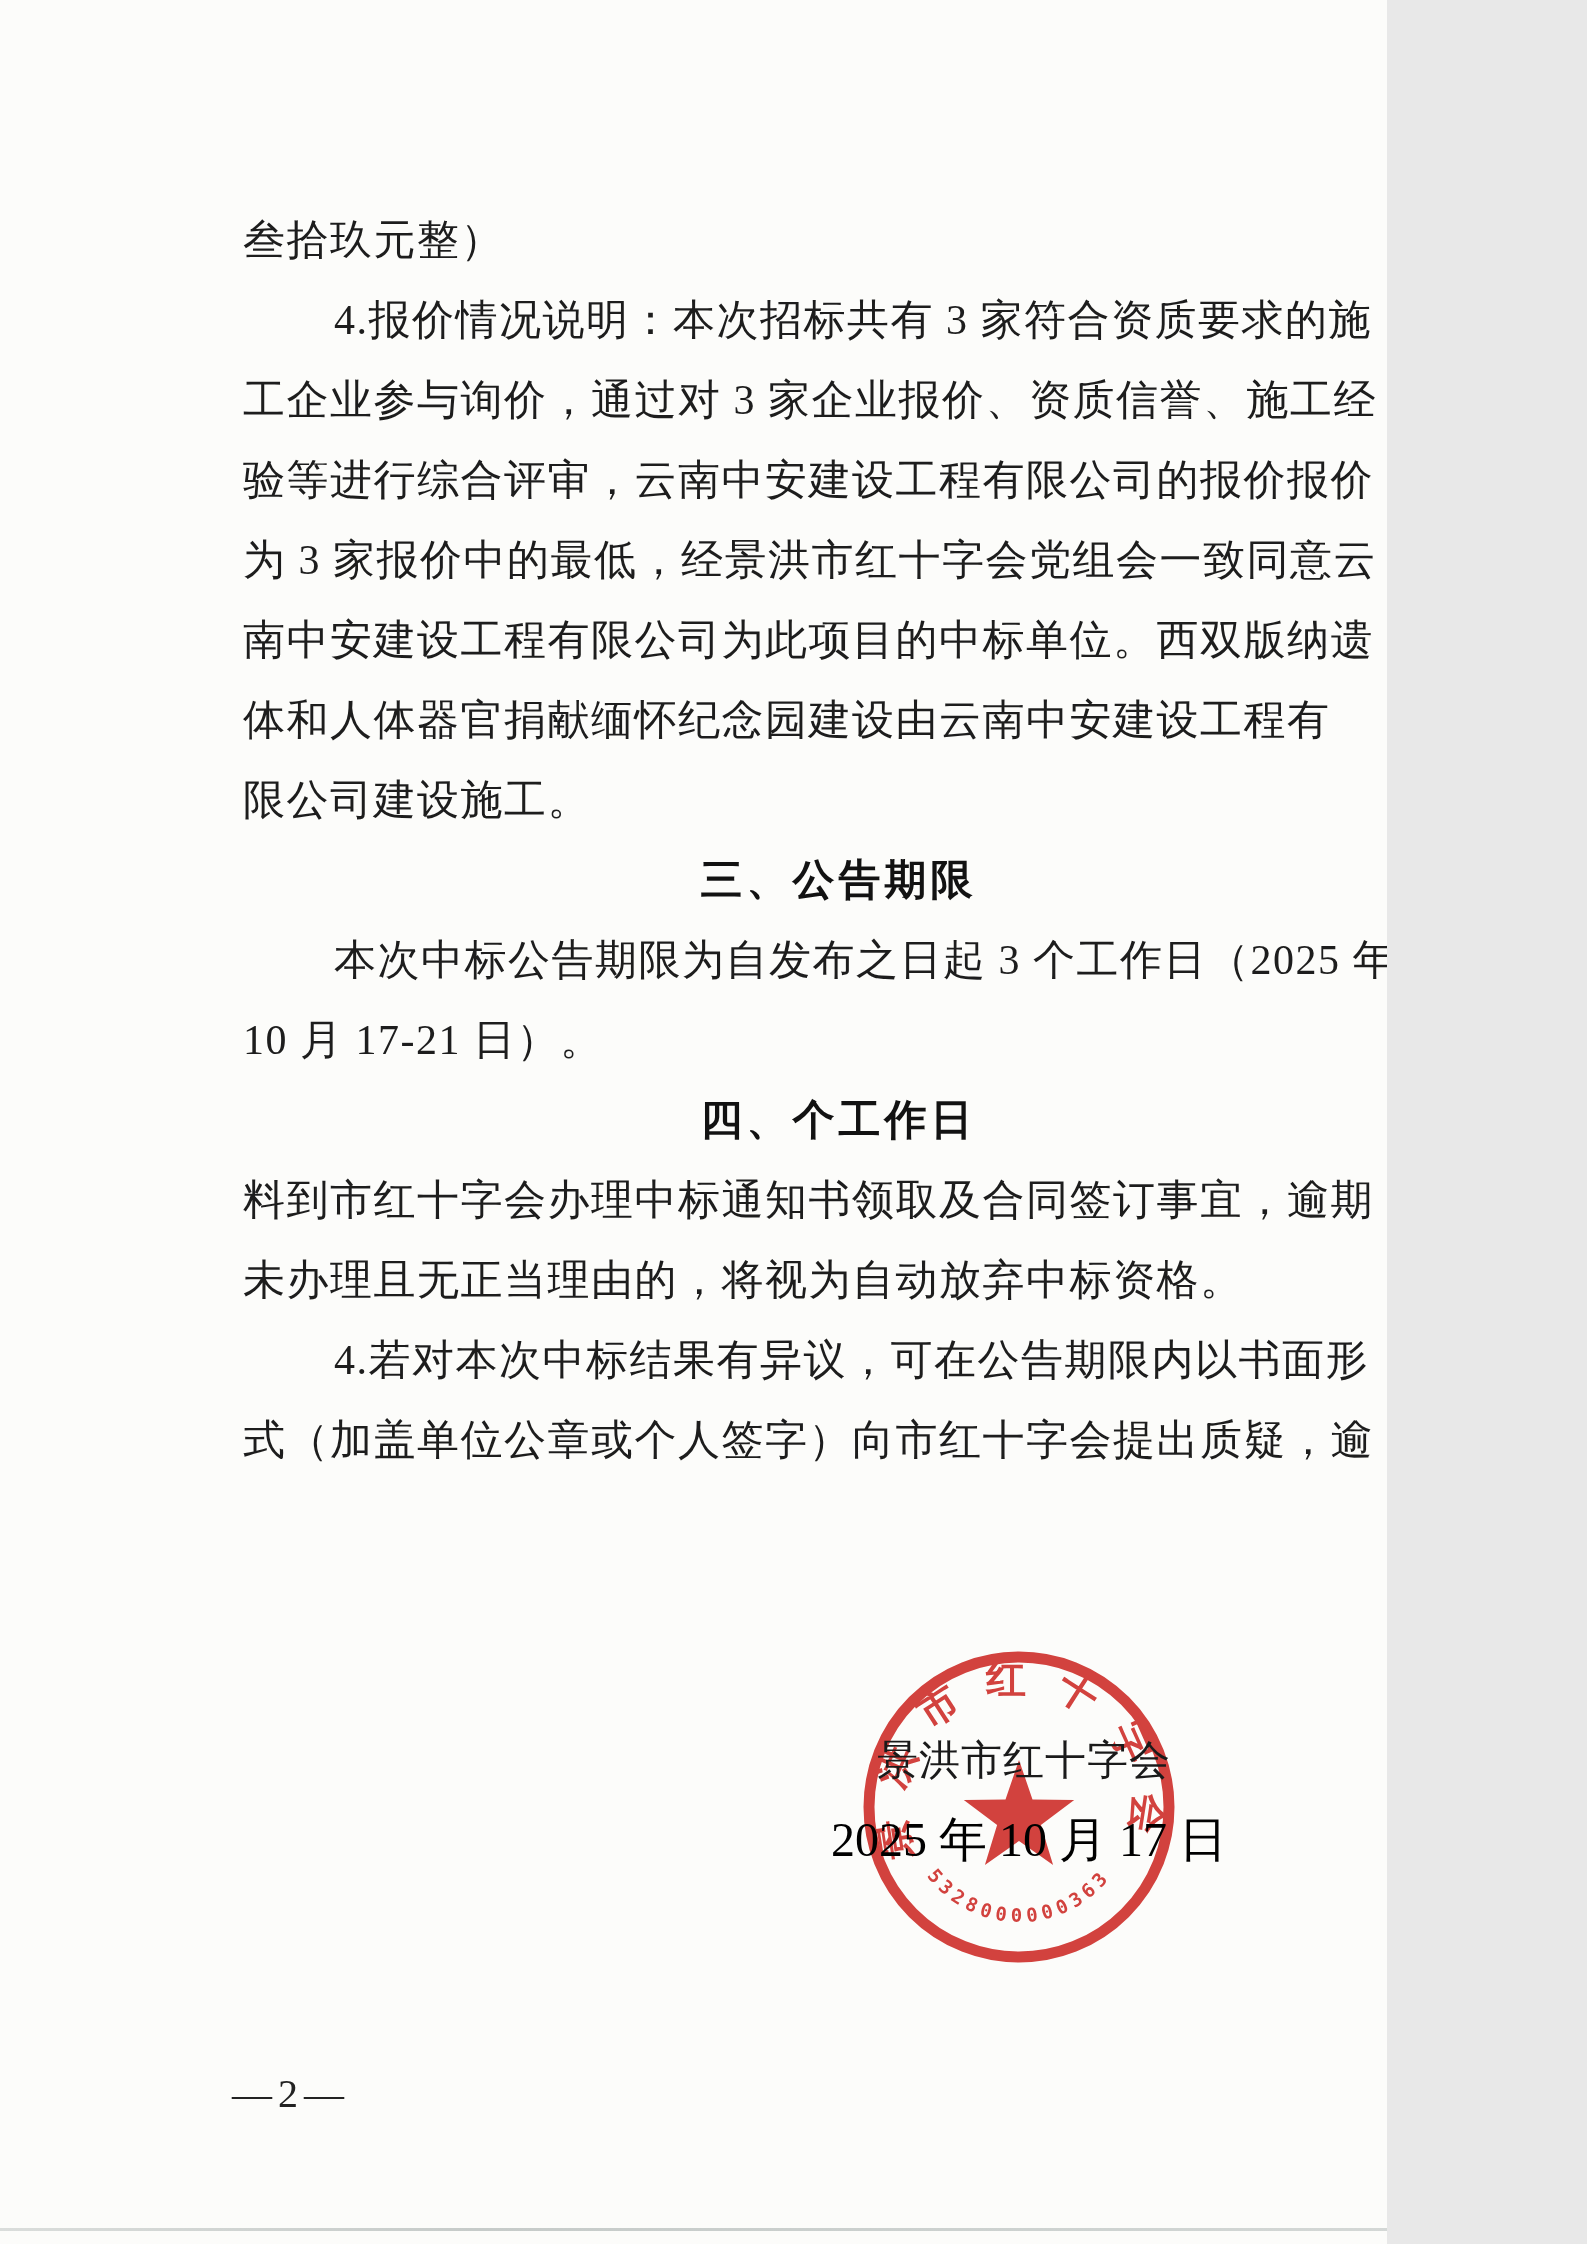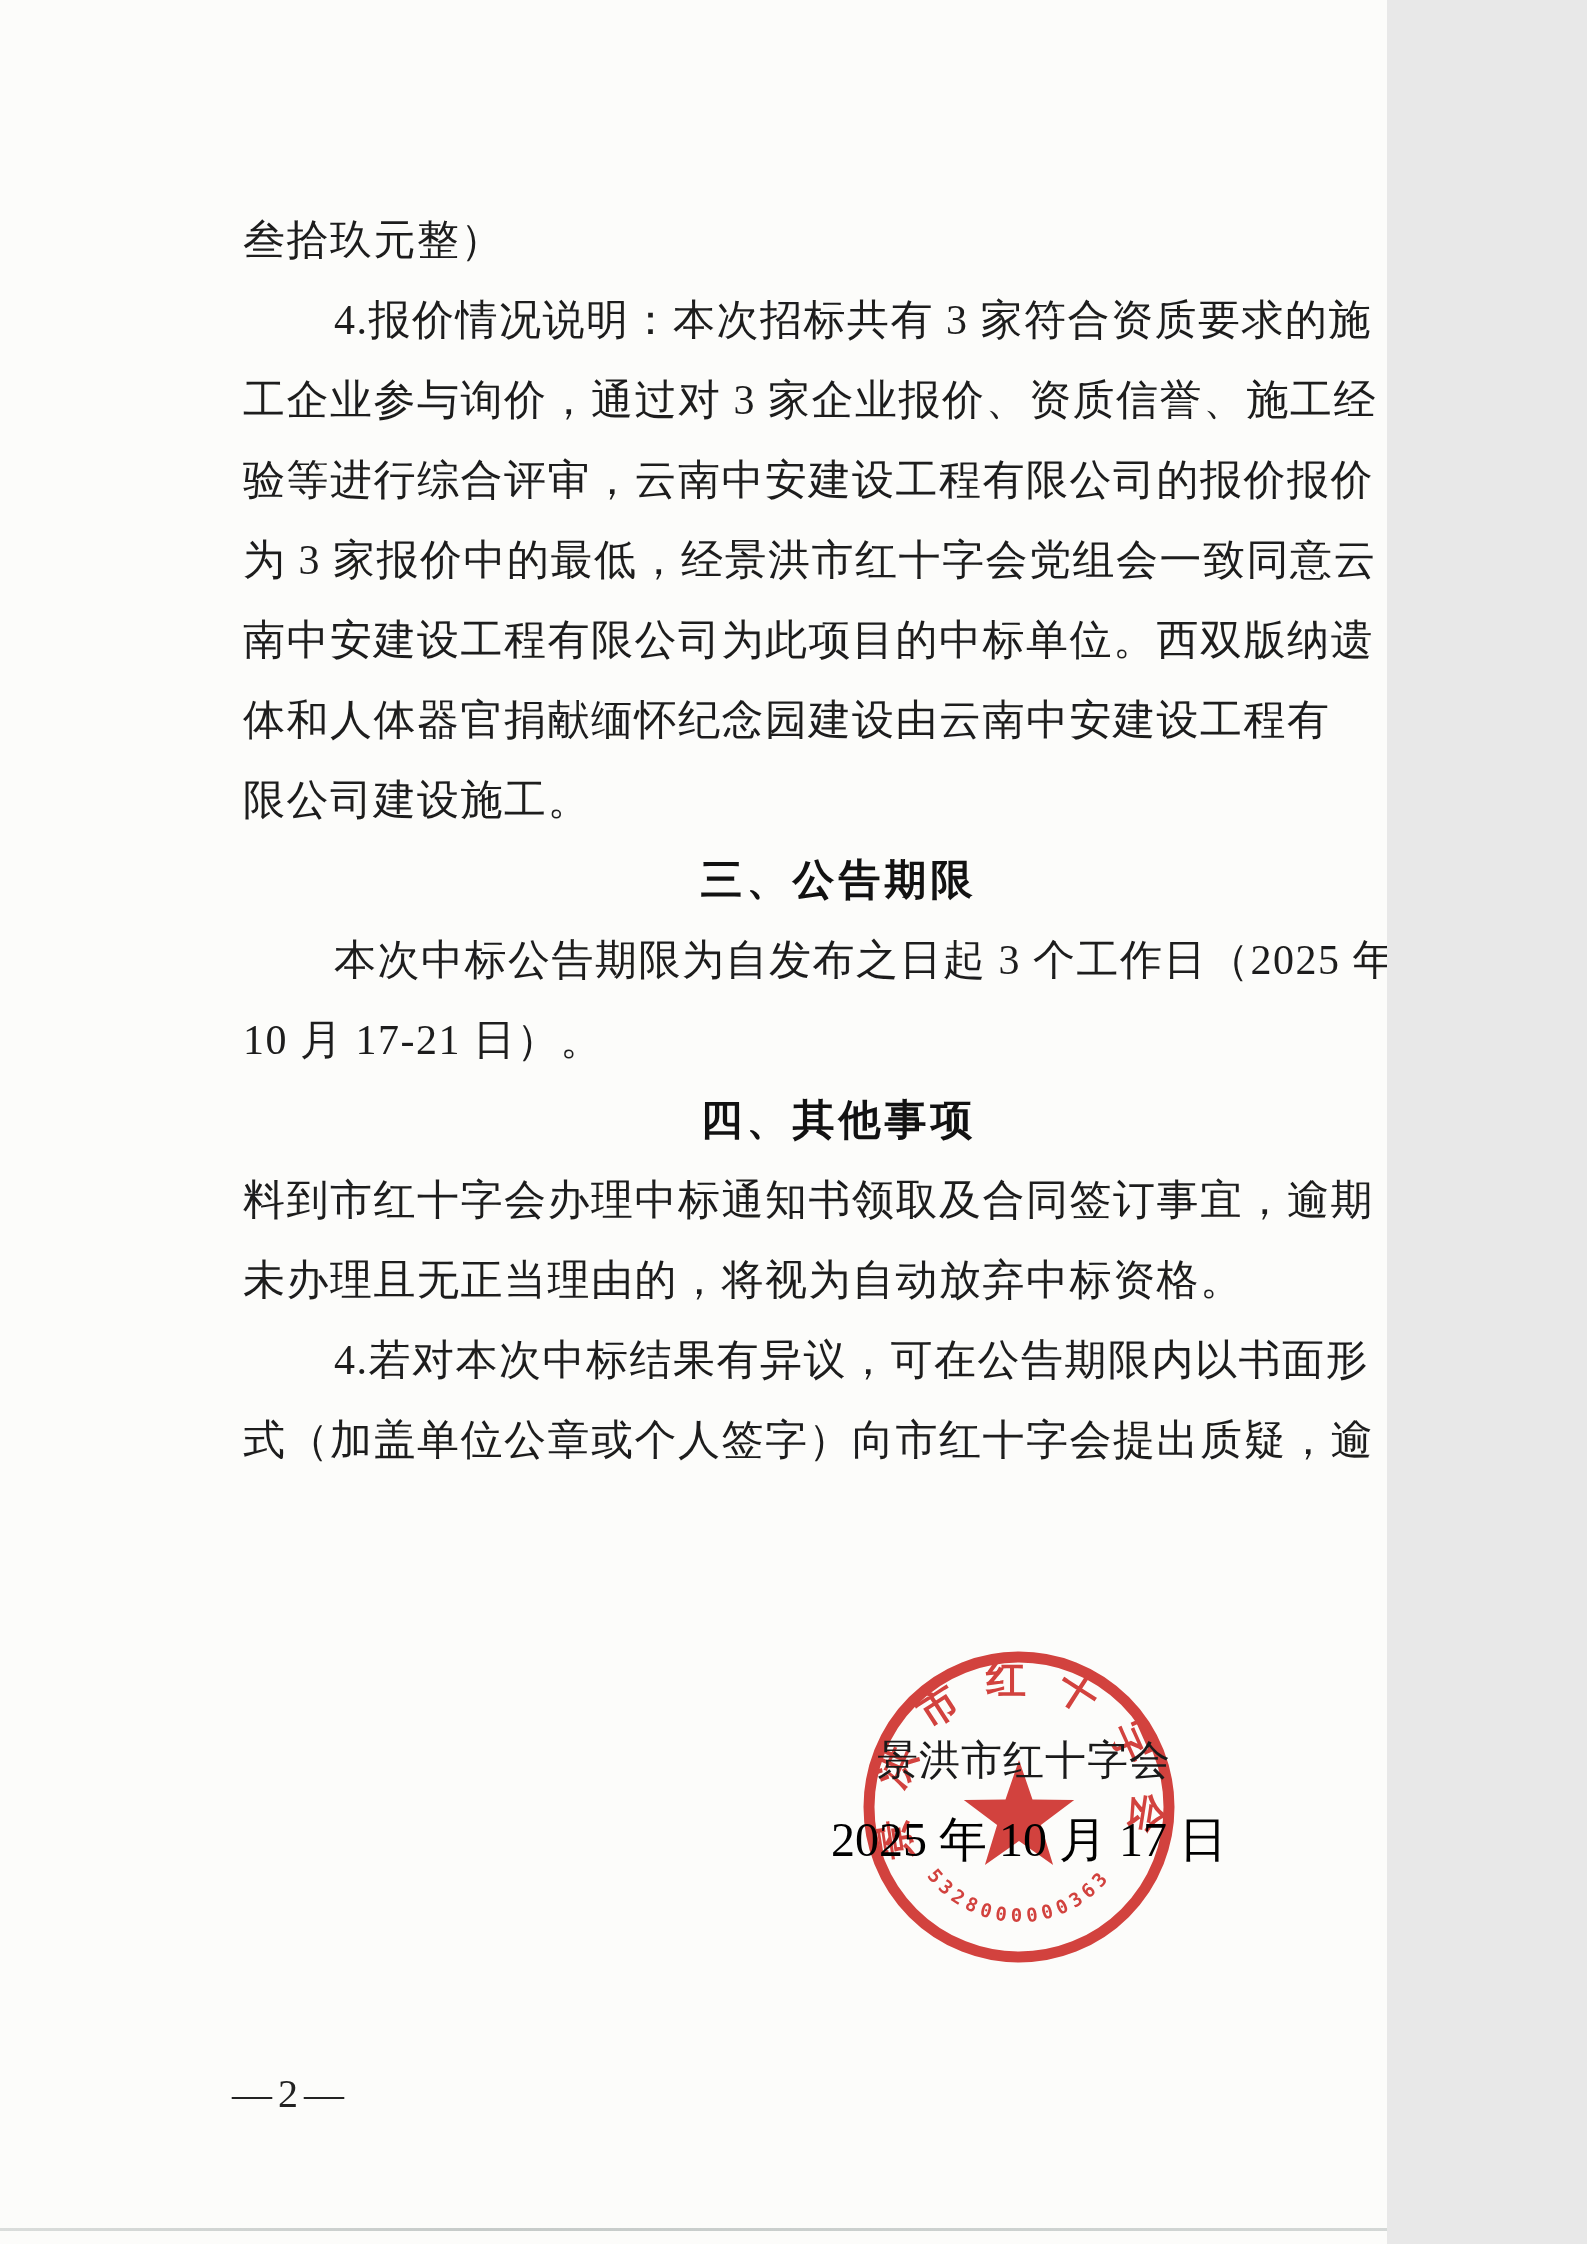--- a/index.html
+++ b/index.html
@@ -81,21 +81,21 @@
       <div class="line indent">4.报价情况说明：本次招标共有 3 家符合资质要求的施</div>
       <div class="line body">工企业参与询价，通过对 3 家企业报价、资质信誉、施工经</div>
       <div class="line body">验等进行综合评审，云南中安建设工程有限公司的报价报价</div>
       <div class="line body">为 3 家报价中的最低，经景洪市红十字会党组会一致同意云</div>
       <div class="line body">南中安建设工程有限公司为此项目的中标单位。西双版纳遗</div>
       <div class="line body">体和人体器官捐献缅怀纪念园建设由云南中安建设工程有</div>
       <div class="line body">限公司建设施工。</div>
       <div class="line heading">三、公告期限</div>
       <div class="line indent">本次中标公告期限为自发布之日起 3 个工作日（2025 年</div>
       <div class="line body">10 月 17-21 日）。</div>
-      <div class="line heading">四、其他事项</div>
+      <div class="line heading">四、个工作日</div>
       <div class="line body">料到市红十字会办理中标通知书领取及合同签订事宜，逾期</div>
       <div class="line body">未办理且无正当理由的，将视为自动放弃中标资格。</div>
       <div class="line indent">4.若对本次中标结果有异议，可在公告期限内以书面形</div>
       <div class="line body">式（加盖单位公章或个人签字）向市红十字会提出质疑，逾</div>
     </div>
 
   <div class="seal">
     <svg viewBox="-160 -160 320 320" width="320" height="320" xmlns="http://www.w3.org/2000/svg">
       <defs>
         <path id="arcTop" d="M -100 57 A 115 115 0 1 1 100 57" fill="none"></path>

